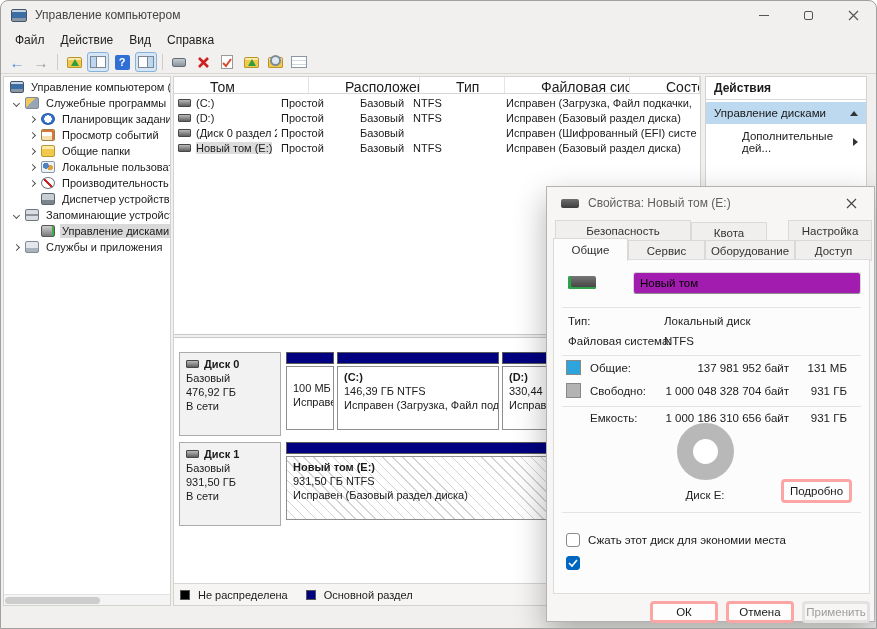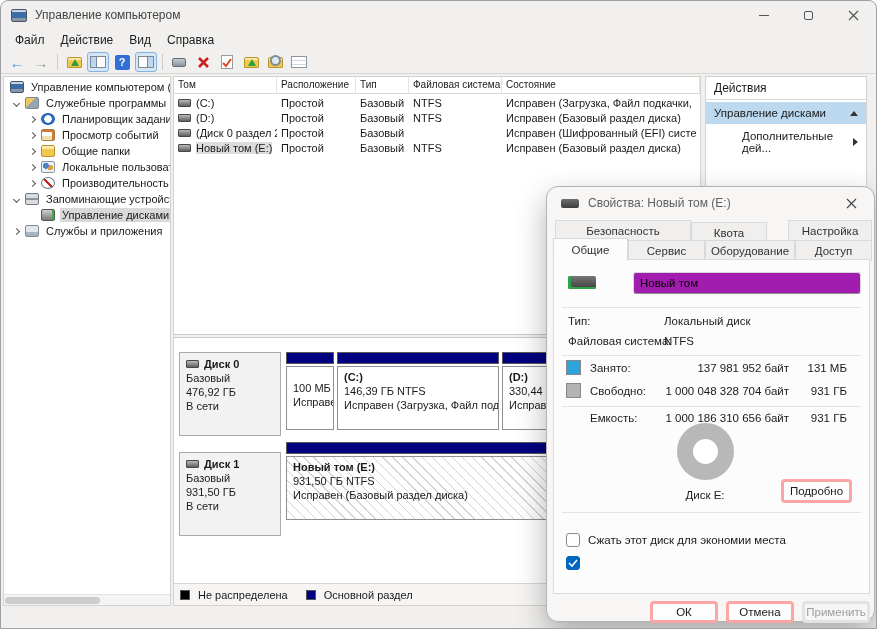--- a/index.html
+++ b/index.html
@@ -54,49 +54,49 @@
   .i-devmgr    { background:linear-gradient(180deg,#c7ced5 0 60%,#7c858e 60%); border:1px solid #5d666f; }
   .i-storage   { background:linear-gradient(180deg,#d9dde2 0 40%,#8d949b 40% 60%,#d9dde2 60%); border:1px solid #6f7880; }
   .i-diskmgmt  { background:linear-gradient(180deg,#cfcfcf,#7a7a7a); border:1px solid #555; box-shadow:inset -2px 0 0 #3fae4a; }
   .i-services  { background:linear-gradient(180deg,#e3e7ec 0 55%,#aab4be 55%); border:1px solid #7e8a96; }
   .tree-hscroll { position:absolute; left:0; right:0; bottom:0; height:11px; background:#f4f4f4; border-top:1px solid #e3e3e3; }
   .tree-hthumb { position:absolute; left:1px; top:2px; width:95px; height:7px; background:#cdcdcd; border-radius:4px; }
 
   
   .mid-pane { position:absolute; left:172px; top:75px; width:528px; bottom:22px; background:#fff; border:1px solid #d4d2cf; }
   .vol-header { position:absolute; left:0; top:0; right:0; height:17px; display:flex; background:#fff; border-bottom:1px solid #d8d8d8; }
-  .vh-cell { padding:2px 4px; border-right:1px solid #e4e4e4; font-size:10px; overflow:hidden; white-space:nowrap; }
+  .vh-cell { padding:2px 4px; border-right:1px solid #e4e4e4; font-size:14px; overflow:hidden; white-space:nowrap;margin-left:32px; }
   .vol-row { position:absolute; left:0; right:0; height:15px; display:flex; align-items:center; }
   .vr-cell { padding:0 4px; font-size:11px; white-space:nowrap; overflow:hidden; display:flex; align-items:center; }
   .c1{width:103px;} .c2{width:79px;} .c3{width:53px;} .c4{width:93px;} .c5{flex:1;}
   .vol-ic { width:13px; height:8px; flex:none; background:linear-gradient(180deg,#b9b9b9,#5f5f5f); border:1px solid #474747; border-radius:1px; margin-right:5px; }
   .splitter { position:absolute; left:0; right:0; top:257px; height:4px; background:#f1f0ee; border-top:1px solid #c9c9c9; border-bottom:1px solid #c9c9c9; }
 
   .disk-row { position:absolute; }
   .disk-label { position:absolute; width:102px; background:#f2f2f2; border:1px solid #ababab; padding:4px 6px; font-size:11px; line-height:14px; }
   .disk-name { font-weight:bold; display:flex; align-items:center; }
   .part { position:absolute; }
   .part-band { height:12px; border:1px solid #5a5a5a; }
   .part-box { margin-top:2px; background:#fff; border:1px solid #8f8f8f; padding:3px 6px; font-size:11px; line-height:14px; overflow:hidden; white-space:nowrap; }
   .part-box.hatched { background:repeating-linear-gradient(45deg,#fff 0 6px,#d4d4d4 6px 7px); }
   .pt-title { font-weight:bold; }
   .legend { position:absolute; left:0; right:0; bottom:0; height:22px; background:#f6f5f4; border-top:1px solid #d8d6d3; display:flex; align-items:center; padding-left:6px; gap:8px; }
   .leg-sq { width:10px; height:10px; border:1px solid #555; }
   .leg-label { font-size:11px; margin-right:10px; }
 
   
   .actions-pane { position:absolute; left:704px; top:75px; width:162px; bottom:22px; background:#fff; border:1px solid #d4d2cf; }
-  .actions-header { font-weight:normal; font-size:12px; padding:4px 8px; border-bottom:1px solid #d8d8d8; }
+  .actions-header { font-weight:bold; font-size:12px; padding:4px 8px; border-bottom:1px solid #d8d8d8; }
   .actions-group { background:#bcd9f0; display:flex; align-items:center; padding:5px 8px; font-size:11.5px; margin-top:2px; }
   .tri-up { width:0; height:0; border-left:4px solid transparent; border-right:4px solid transparent; border-bottom:5px solid #333; margin-left:auto; }
   .tri-right { width:0; height:0; border-top:4px solid transparent; border-bottom:4px solid transparent; border-left:5px solid #333; margin-left:auto; }
   .actions-item { display:flex; align-items:center; padding:6px 8px 6px 36px; font-size:11.5px; }
 
   
-  .dialog { position:absolute; left:545px; top:185px; width:329px; height:436px; background:#f7f6f5; border:1px solid #b3b3b3; border-radius:12px; box-shadow:0 12px 30px rgba(0,0,0,0.30); z-index:10; }
+  .dialog { position:absolute; left:545px; top:185px; width:329px; height:436px; background:#f7f6f5; border:1px solid #b3b3b3; border-radius:0; box-shadow:0 12px 30px rgba(0,0,0,0.30); z-index:10; }
   .dlg-title { position:absolute; left:0; top:0; right:0; height:32px; display:flex; align-items:center; padding-left:14px; }
   .dlg-drive-ic { width:18px; height:9px; background:linear-gradient(180deg,#6f6f6f,#3c3c3c); border-radius:2px; margin-right:9px; }
   .dlg-title-text { font-size:12px; color:#5f5f5f; }
   .dlg-close { position:absolute; right:10px; top:6px; width:26px; height:21px; display:flex; align-items:center; justify-content:center; }
   .tab { position:absolute; height:21px; background:#f0efee; border:1px solid #d9d9d9; display:flex; align-items:center; justify-content:center; font-size:11.5px; color:#333; }
   .tab.active { background:#fcfcfc; height:23px; border-bottom:none; z-index:2; }
   .dlg-panel { position:absolute; left:6px; top:72px; width:317px; height:335px; background:#fcfcfc; border:1px solid #dcdcdc; }
   .divider { position:absolute; left:8px; right:8px; height:1px; background:#e3e3e3; }
   .fld-label { position:absolute; font-size:11.5px; color:#222; }
   .fld-value { position:absolute; font-size:11.5px; color:#222; }
@@ -218,20 +218,24 @@
       <div class="tree-item" style="padding-left:24px">
         <span class="chev right"></span>
         <span class="ticon i-users"></span>
         <span class="tlabel">Локальные пользовате</span>
       </div>
       <div class="tree-item" style="padding-left:24px">
         <span class="chev right"></span>
         <span class="ticon i-perf"></span>
         <span class="tlabel">Производительность</span>
       </div>
+      <div class="tree-item" style="padding-left:35px">
+        <span class="ticon i-devmgr"></span>
+        <span class="tlabel">Диспетчер устройств</span>
+      </div>
       <div class="tree-item" style="padding-left:8px">
         <span class="chev down"></span>
         <span class="ticon i-storage"></span>
         <span class="tlabel">Запоминающие устройст</span>
       </div>
       <div class="tree-item selected" style="padding-left:35px">
         <span class="ticon i-diskmgmt"></span>
         <span class="tlabel">Управление дисками</span>
       </div>
       <div class="tree-item" style="padding-left:8px">
@@ -326,21 +330,21 @@
         <div class="part-band" style="background-color: rgb(0, 0, 128);"></div>
         <div class="part-box" style="height:64px">
           <div class="pt-title">(D:)</div>
           <div>330,44 ГБ NTFS</div>
           <div>Исправен (Базовый раздел диска)</div>
         </div>
       </div>
     </div>
 
     <div class="disk-row">
-      <div class="disk-label" style="left:5px; top:375px; height:84px">
+      <div class="disk-label" style="left:5px; top:365px; height:84px">
         <div class="disk-name">
             <span class="vol-ic"></span>
             <span>Диск 1</span>
           </div>
         <div>Базовый</div>
         <div>931,50 ГБ</div>
         <div>В сети</div>
       </div>
       <div class="part" style="left:112px; top:365px; width:412px">
         <div class="part-band" style="background-color: rgb(0, 0, 128);"></div>
@@ -399,21 +403,21 @@
       <div class="divider" style="top:47px"></div>
 
       <div class="fld-label" style="left:14px; top:55px">Тип:</div>
       <div class="fld-value" style="left:110px; top:55px">Локальный диск</div>
       <div class="fld-label" style="left:14px; top:75px">Файловая система:</div>
       <div class="fld-value" style="left:110px; top:75px">NTFS</div>
 
       <div class="divider" style="top:95px"></div>
 
       <div class="sq" style="left: 12px; top: 100px; background-color: rgb(45, 165, 220);"></div>
-      <div class="fld-label" style="left:36px; top:102px">Занято:</div>
+      <div class="fld-label" style="left:36px; top:102px">Общие:</div>
       <div class="num-bytes" style="top:102px">137 981 952 байт</div>
       <div class="num-size" style="top:102px">131 МБ</div>
 
       <div class="sq" style="left: 12px; top: 123px; background-color: rgb(179, 179, 179);"></div>
       <div class="fld-label" style="left:36px; top:125px">Свободно:</div>
       <div class="num-bytes" style="top:125px">1 000 048 328 704 байт</div>
       <div class="num-size" style="top:125px">931 ГБ</div>
 
       <div class="divider" style="top:146px"></div>
 

